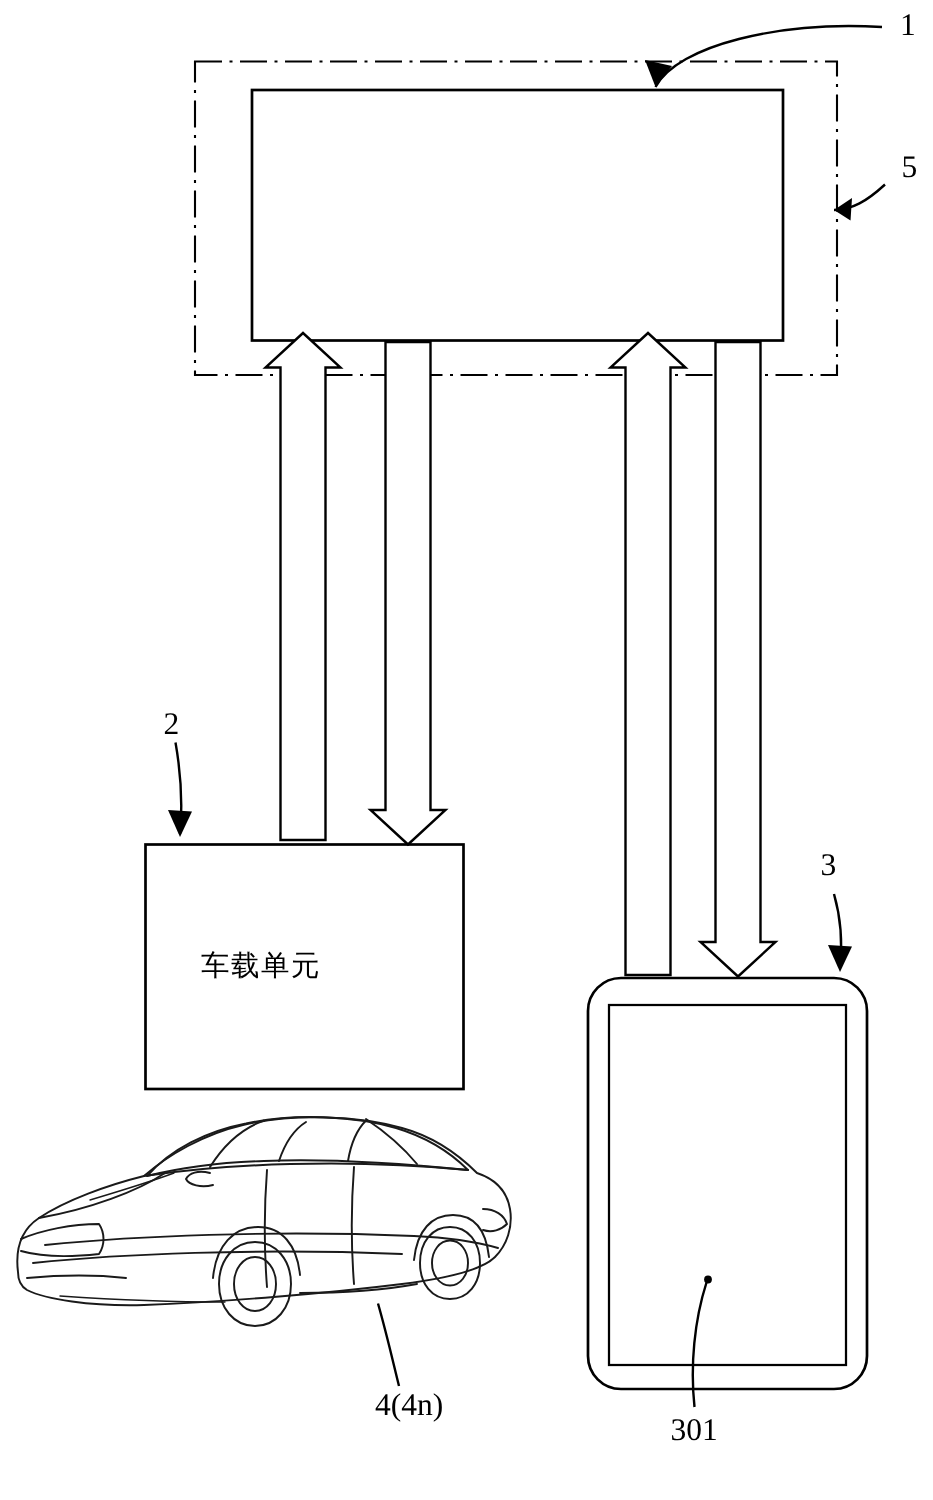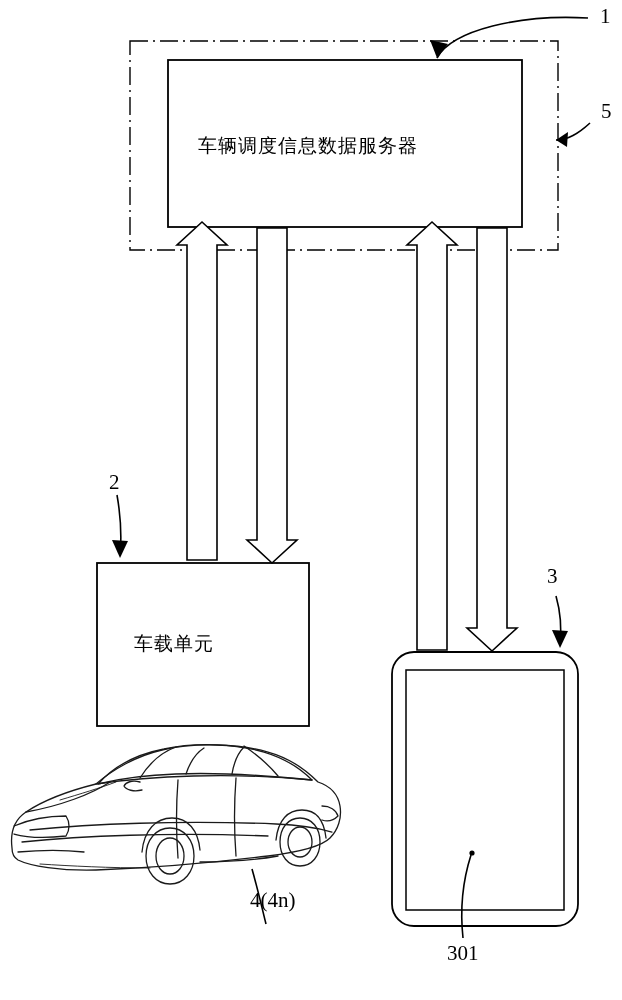--- a/index.html
+++ b/index.html
@@ -135,29 +135,28 @@
 
       <path d="M 200 862 C 230 862 256 860 278 856"></path>
 
       <path d="M 322 806 C 330 806 336 810 338 816 C 334 820 328 822 322 820"></path>
 
       <path d="M 60 800 C 80 794 100 788 116 782" stroke-width="0.9"></path>
       <path d="M 40 864 C 70 866 110 868 150 868" stroke-width="0.9"></path>
     </g>
   </svg>
 
-  <div class="lbl box-text" style="left:198px; top:133px;">车辆调度信息数据服务器</div>
 
   <div class="lbl box-text" style="left:134px; top:631px;">车载单元</div>
 
   <div class="lbl ref-num" style="left:600px; top:4px;">1</div>
 
   <div class="lbl ref-num" style="left:601px; top:99px;">5</div>
 
   <div class="lbl ref-num" style="left:109px; top:470px;">2</div>
 
   <div class="lbl ref-num" style="left:547px; top:564px;">3</div>
 
-  <div class="lbl ref-num" style="left:250px; top:888px;">4(4n)</div>
+  <div class="lbl ref-num" style="left:250px; top:924px;">4(4n)</div>
 
   <div class="lbl ref-num" style="left:447px; top:941px;">301</div>
 
 </div>
 
 </body></html>

